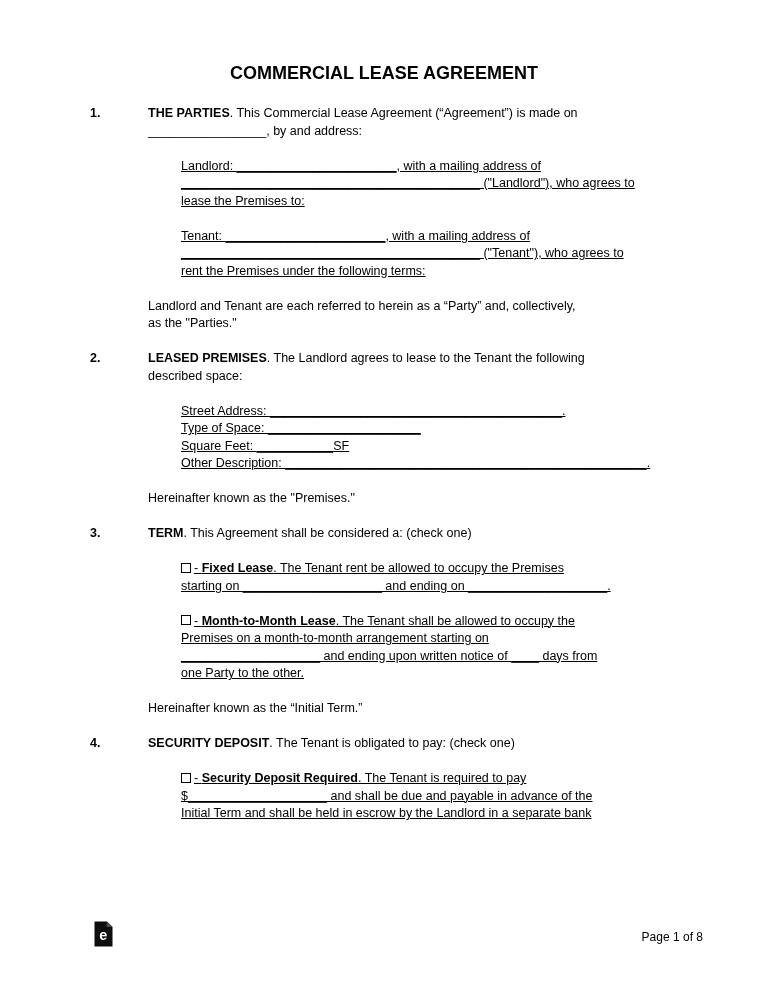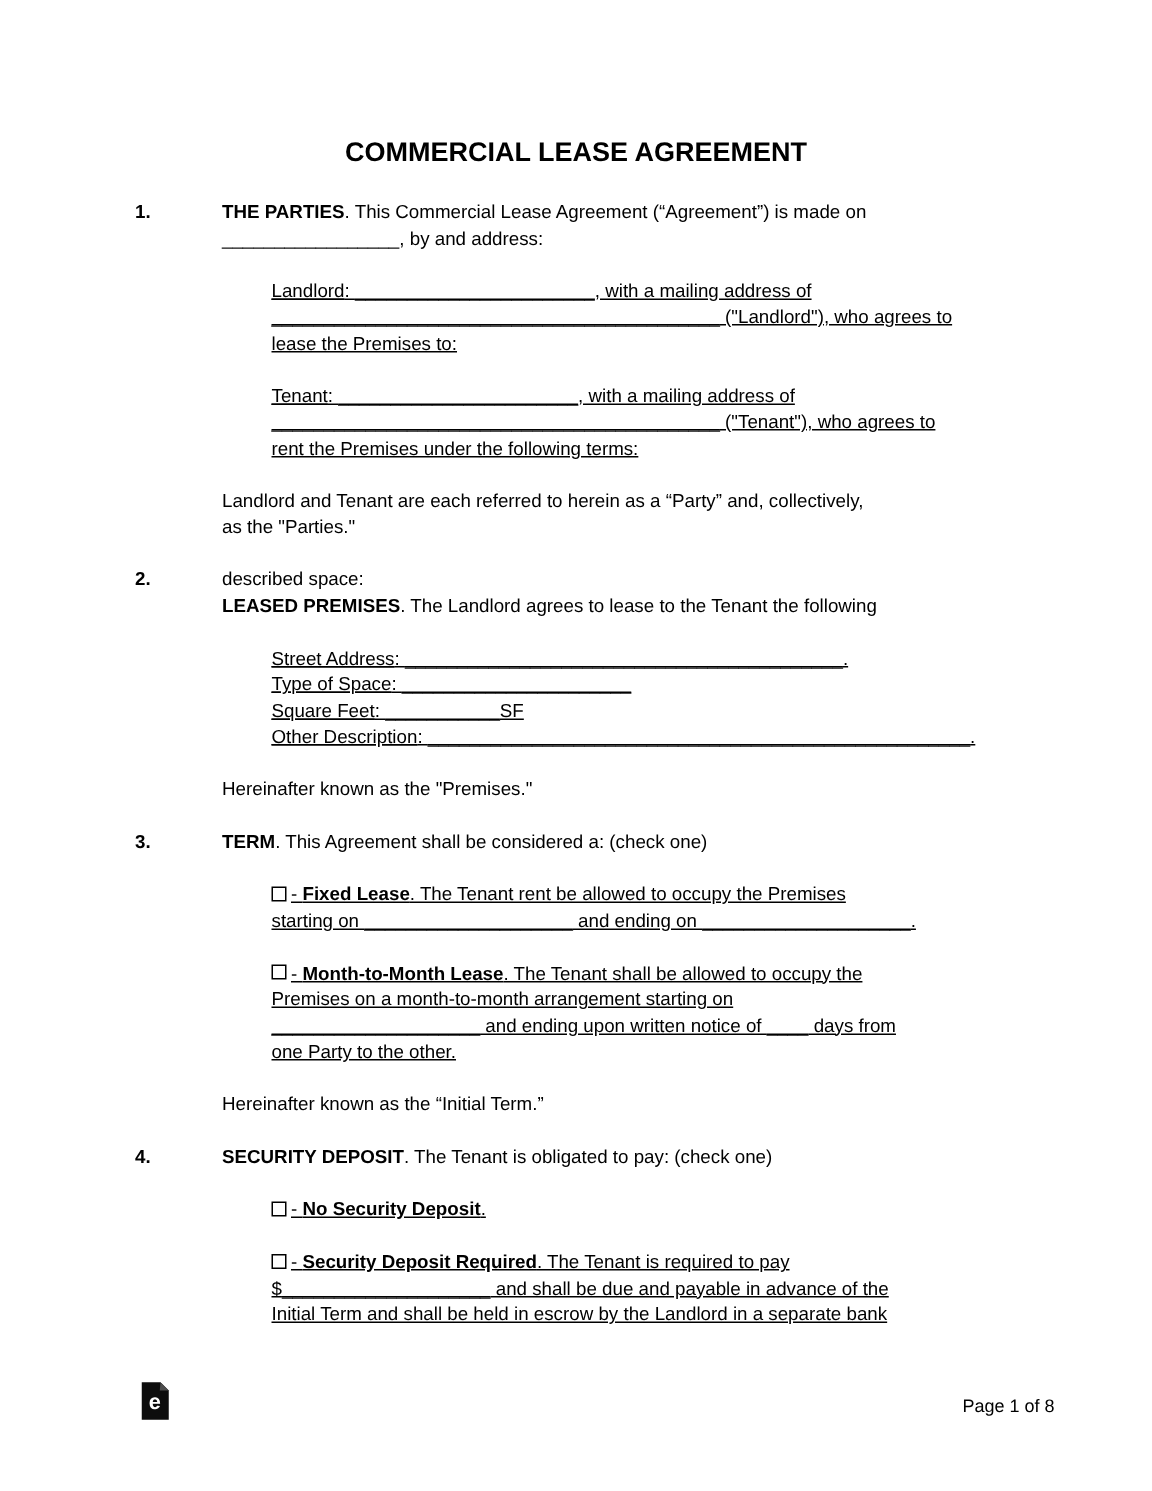--- a/index.html
+++ b/index.html
@@ -4,21 +4,21 @@
 <style>
   html,body{margin:0;padding:0;background:#fff;}
   .page{
     position:relative;
     width:768px;height:994px;
     background:#ffffff;color:#000;
     font-family:"Liberation Sans",sans-serif;
     font-size:12.5px;line-height:17.5px;
     overflow:hidden;
   }
-  .content{padding-top:90px;}
+  .content{padding-top:62px;}
   .title{
     margin:0 0 21px 0;
     text-align:center;
     font-size:18px;font-weight:700;line-height:22px;
     font-family:"Liberation Sans",sans-serif;
   }
   .para{position:relative;margin:0 84px 17.5px 148px;}
   .para.sub{margin-left:181px;text-decoration:underline;}
   .num{position:absolute;left:-58px;top:0;font-weight:700;}
   .b{font-weight:700;}
@@ -58,22 +58,22 @@
       <div><span>rent the Premises under the following terms:</span></div>
     </div>
 
     <div class="para">
       <div><span>Landlord and Tenant are each referred to herein as a “Party” and, collectively,</span></div>
       <div><span>as the "Parties."</span></div>
     </div>
 
     <div class="para">
       <span class="num">2.</span>
+      <div><span class="b">LEASED PREMISES</span><span>. The Landlord agrees to lease to the Tenant the following</span></div>
       <div><span>described space:</span></div>
-      <div><span class="b">LEASED PREMISES</span><span>. The Landlord agrees to lease to the Tenant the following</span></div>
     </div>
 
     <div class="para sub">
       <div><span class="u">Street Address</span><span>: </span><span>__________________________________________</span><span>.</span></div>
       <div><span class="u">Type of Space</span><span>: </span><span>______________________</span></div>
       <div><span class="u">Square Feet</span><span>: </span><span>___________</span><span class="sf">SF</span></div>
       <div><span class="u">Other Description</span><span>: </span><span>____________________________________________________</span><span>.</span></div>
     </div>
 
     <div class="para">
@@ -99,23 +99,20 @@
 
     <div class="para">
       <div><span>Hereinafter known as the “Initial Term.”</span></div>
     </div>
 
     <div class="para">
       <span class="num">4.</span>
       <div><span class="b">SECURITY DEPOSIT</span><span>. The Tenant is obligated to pay: (check one)</span></div>
     </div>
 
-    <div class="para sub">
-      <div><span class="cb"></span><span>- </span><span class="b">No Security Deposit</span><span>.</span></div>
-    </div>
 
     <div class="para sub">
       <div><span class="cb"></span><span>- </span><span class="b">Security Deposit Required</span><span>. The Tenant is required to pay</span></div>
       <div><span>$</span><span>____________________</span><span> and shall be due and payable in advance of the</span></div>
       <div><span>Initial Term and shall be held in escrow by the Landlord in a separate bank</span></div>
     </div>
 
   </div>
 
   <svg class="footer-logo" viewBox="0 0 19 26" xmlns="http://www.w3.org/2000/svg">

